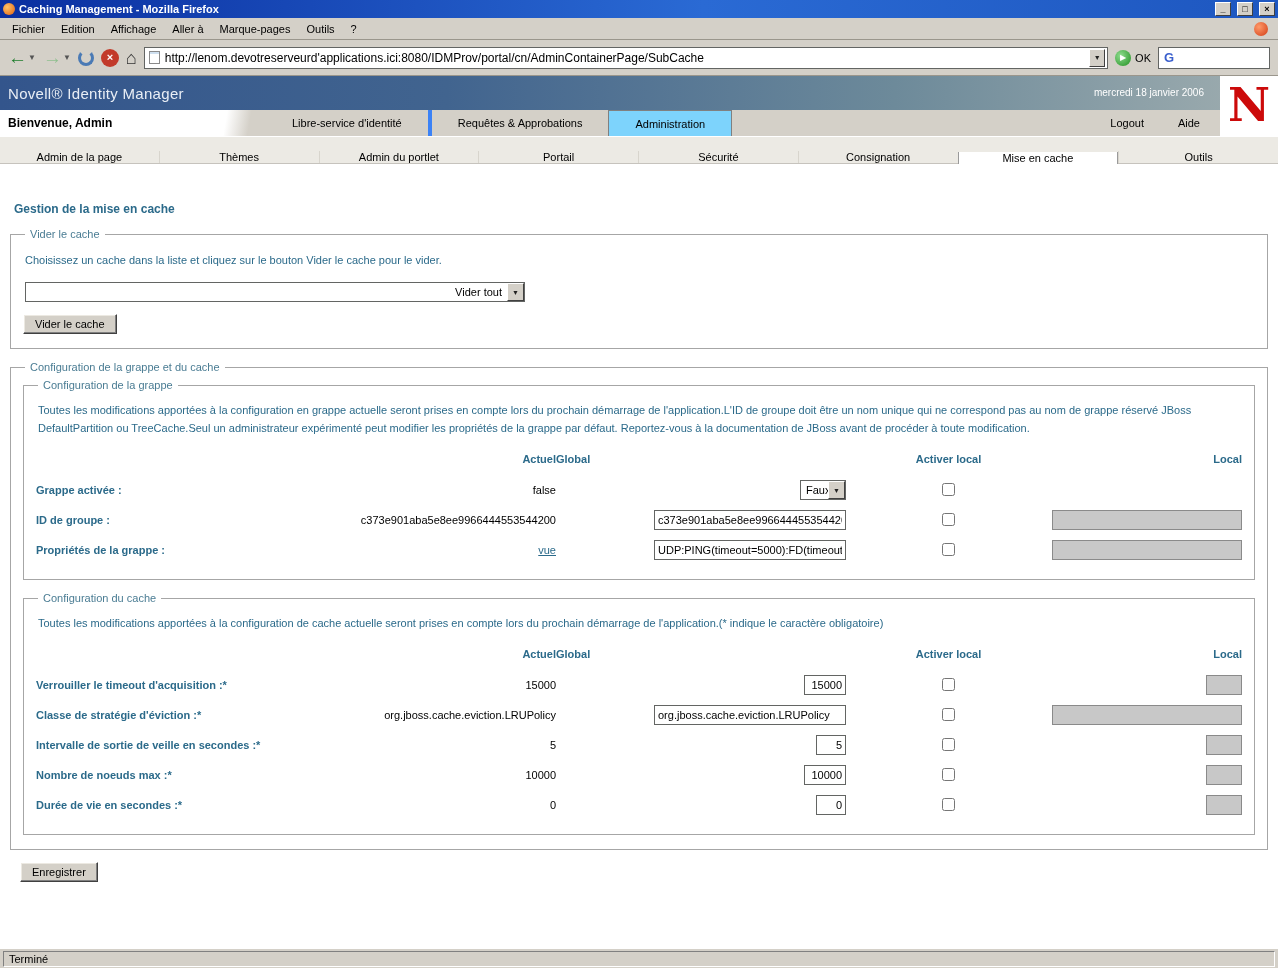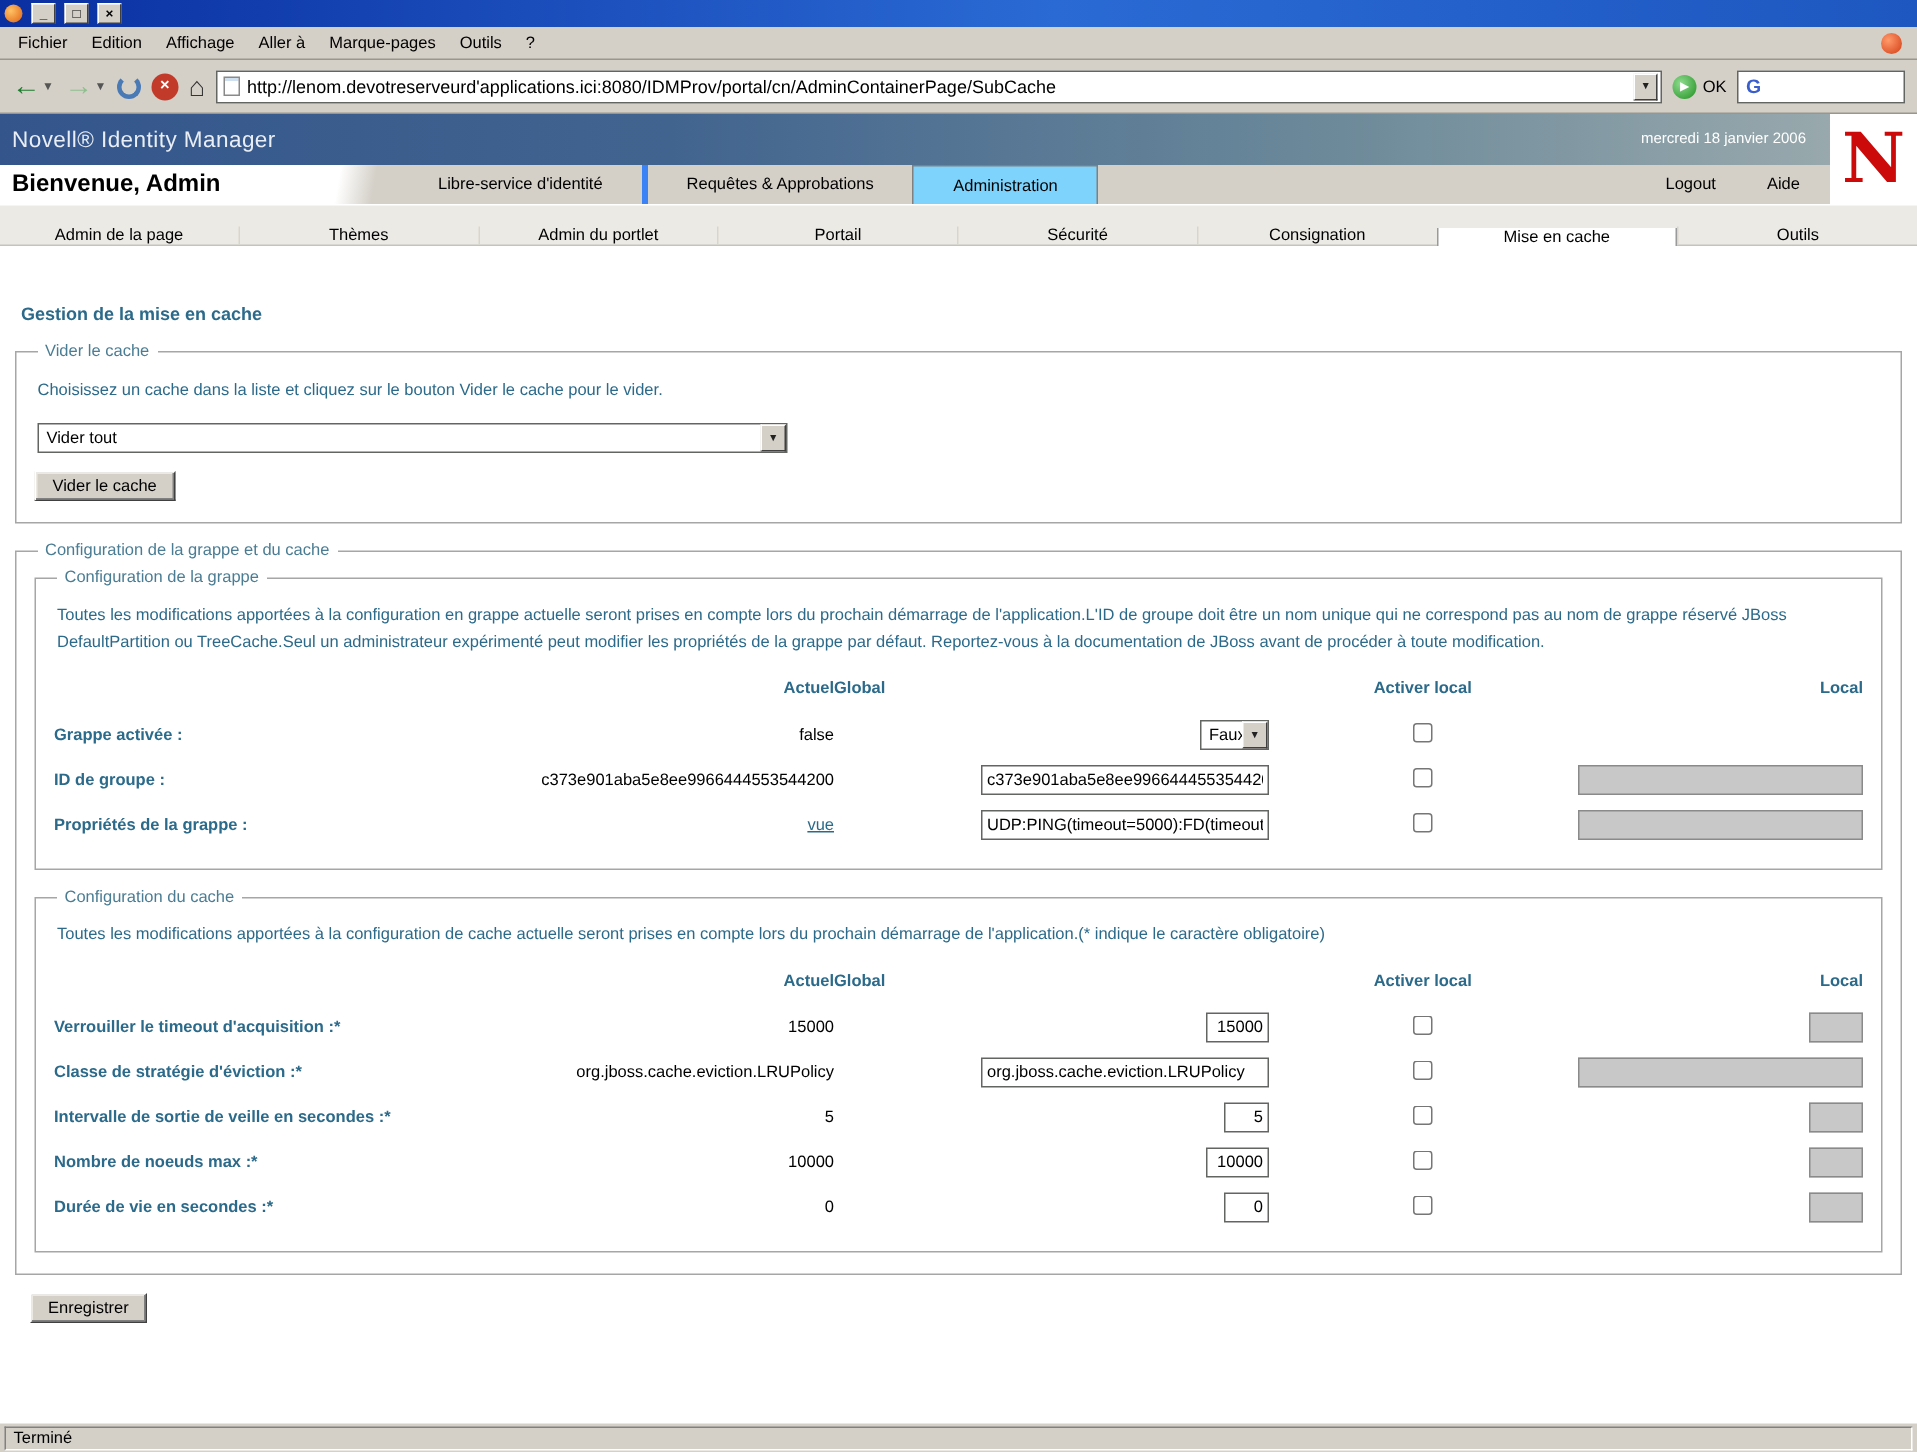--- a/index.html
+++ b/index.html
@@ -42,21 +42,21 @@
   
   .headwrap { position:relative; flex:0 0 auto; }
   .brand { height:34px; background:linear-gradient(90deg,#33558c 0%,#41648f 35%,#6d8a9a 70%,#a0aeb0 100%); display:flex; align-items:center; position:relative; }
   .brand .product { font-size:15px; color:#e9eef5; padding-left:8px; letter-spacing:.3px; }
   .brand .date { position:absolute; right:74px; top:11px; font-size:10px; color:#fff; }
   .nlogo { position:absolute; right:0; top:0; width:58px; height:60px; background:#fff; z-index:5; display:flex; justify-content:center; }
   .nlogo span { color:#cc0a0a; font-family:"DejaVu Serif",serif; font-weight:bold; font-size:46px; line-height:58px; }
 
   
   .welcome { height:26px; background:#D4D0C8; display:flex; align-items:stretch; }
-  .welcome-left { width:252px; background:linear-gradient(100deg,#fff 0,#fff 224px,#D4D0C8 248px); display:flex; align-items:center; padding-left:8px; font-weight:bold; font-size:16px; color:#000; flex:0 0 auto; }
+  .welcome-left { width:252px; background:linear-gradient(100deg,#fff 0,#fff 224px,#D4D0C8 248px); display:flex; align-items:center; padding-left:8px; font-weight:bold; font-size:12px; color:#000; flex:0 0 auto; }
   .maintabs { display:flex; align-items:stretch; margin-left:14px; }
   .maintab { display:flex; align-items:center; padding:0 26px; color:#000; border-left:4px solid #3b82f6; }
   .maintab:first-child { border-left:none; }
   .maintab.active { background:#7dd3fc; border:1px solid #808080; border-bottom:none; }
   .welcome-right { margin-left:auto; display:flex; align-items:center; gap:34px; padding-right:78px; }
   .welcome-right span { color:#000; }
 
   
   .subtabs { height:28px; background:#ECEAE4; display:flex; align-items:flex-end; border-bottom:1px solid #c6c3bd; box-shadow:inset 0 1px 0 #fff; flex:0 0 auto; }
   .subtab { flex:1; display:flex; align-items:center; justify-content:center; color:#000; border-left:1px solid #d8d5cd; }
@@ -65,21 +65,21 @@
 
   
   .content { flex:1; background:#fff; padding:0 10px; overflow:hidden; }
   .page-title { color:#2b6a8a; font-weight:bold; font-size:12px; margin:38px 0 12px 4px; }
   fieldset { border:1px solid #a6a6a6; padding:6px 12px 14px 12px; margin-bottom:12px; }
   legend { color:#4a7c93; font-size:11px; padding:0 5px; margin-left:2px; }
   .instructions { color:#2b6a8a; margin:8px 0 16px 2px; }
   .desc { color:#2b6a8a; line-height:1.65; margin:4px 2px 6px 2px; }
 
   .fake-select { border:1px solid #636563; background:#fff; height:20px; display:flex; align-items:center; }
-  .fake-select .sel-text { flex:1; padding:0 5px; color:#000; white-space:nowrap; overflow:hidden; }
+  .fake-select .sel-text { flex:1; padding:0 5px; color:#000; white-space:nowrap; overflow:hidden;text-align:right; }
   .sel-btn { width:17px; height:18px; background:#D4D0C8; border:1px solid; border-color:#fff #404040 #404040 #fff; display:flex; align-items:center; justify-content:center; font-size:7px; color:#222; flex:0 0 auto; }
   .flush-select { width:500px; margin:2px 2px 12px 2px; }
   .w54 { width:46px; }
 
   .btn3d { font-family:inherit; font-size:11px; color:#000; background:#D4D0C8; border:1px solid; border-color:#fff #404040 #404040 #fff; box-shadow:inset -1px -1px 0 #808080, inset 1px 1px 0 #ece9e2; padding:3px 11px; cursor:default; }
   .save-row { margin:6px 0 0 10px; }
 
   .cfg-grid { display:grid; grid-template-columns:235px 285px 290px 205px 1fr; align-items:center; }
   .hdr { color:#2b6a8a; font-weight:bold; padding:10px 0 10px 0; }
   .h-actuel { text-align:right; }
@@ -107,20 +107,21 @@
   .statusbar { height:20px; background:#D4D0C8; border-top:1px solid #fff; display:flex; align-items:center; padding:2px 3px; flex:0 0 auto; }
   .status-cell { flex:1; height:16px; border:1px solid; border-color:#808080 #fff #fff #808080; display:flex; align-items:center; padding:0 5px; color:#000; }
 </style>
 </head>
 <body>
 
 <div class="app">
 
   <div class="titlebar">
     <span class="ff-icon"></span>
+    <span class="title">Caching Management - Mozilla Firefox</span>
     <span class="tb-btn">_</span>
     <span class="tb-btn">□</span>
     <span class="tb-btn">×</span>
   </div>
 
   <div class="menubar">
     <span class="menu-item">Fichier</span>
     <span class="menu-item">Edition</span>
     <span class="menu-item">Affichage</span>
     <span class="menu-item">Aller à</span>

